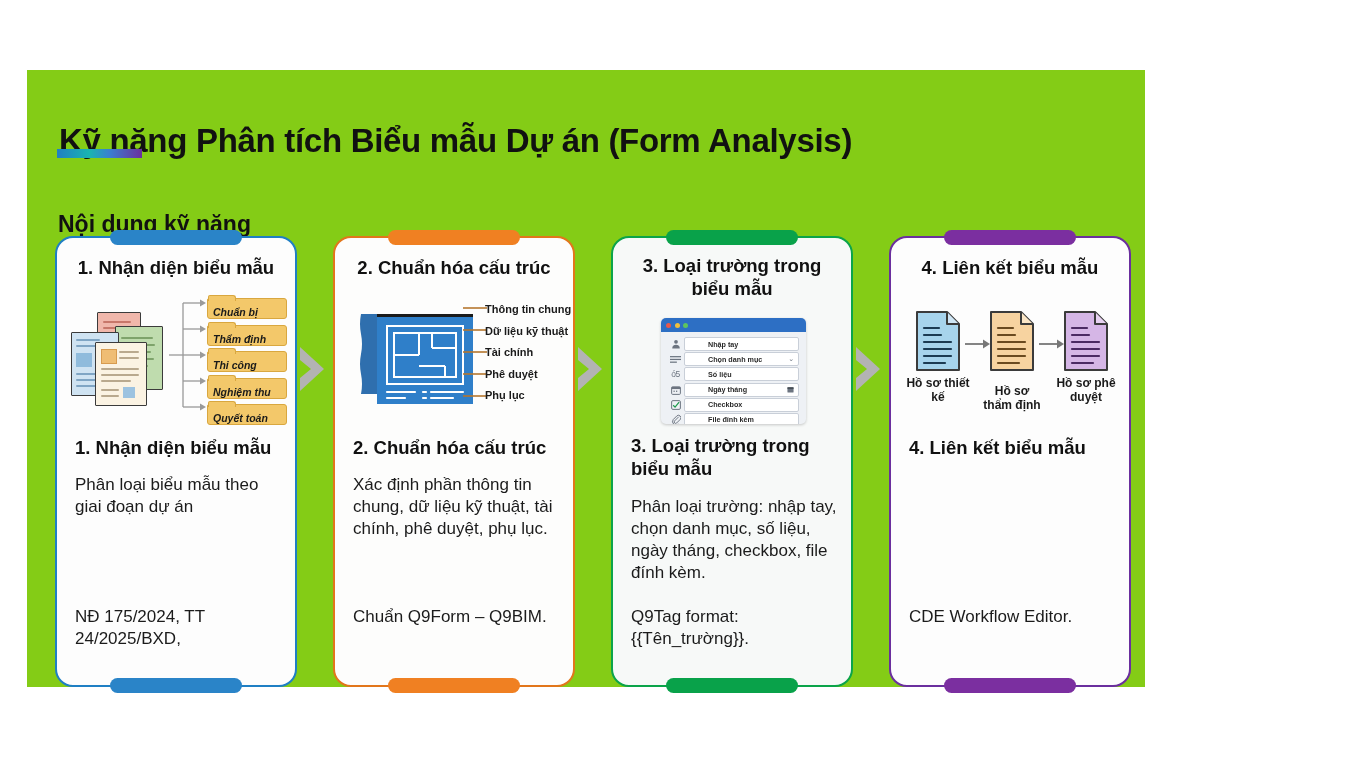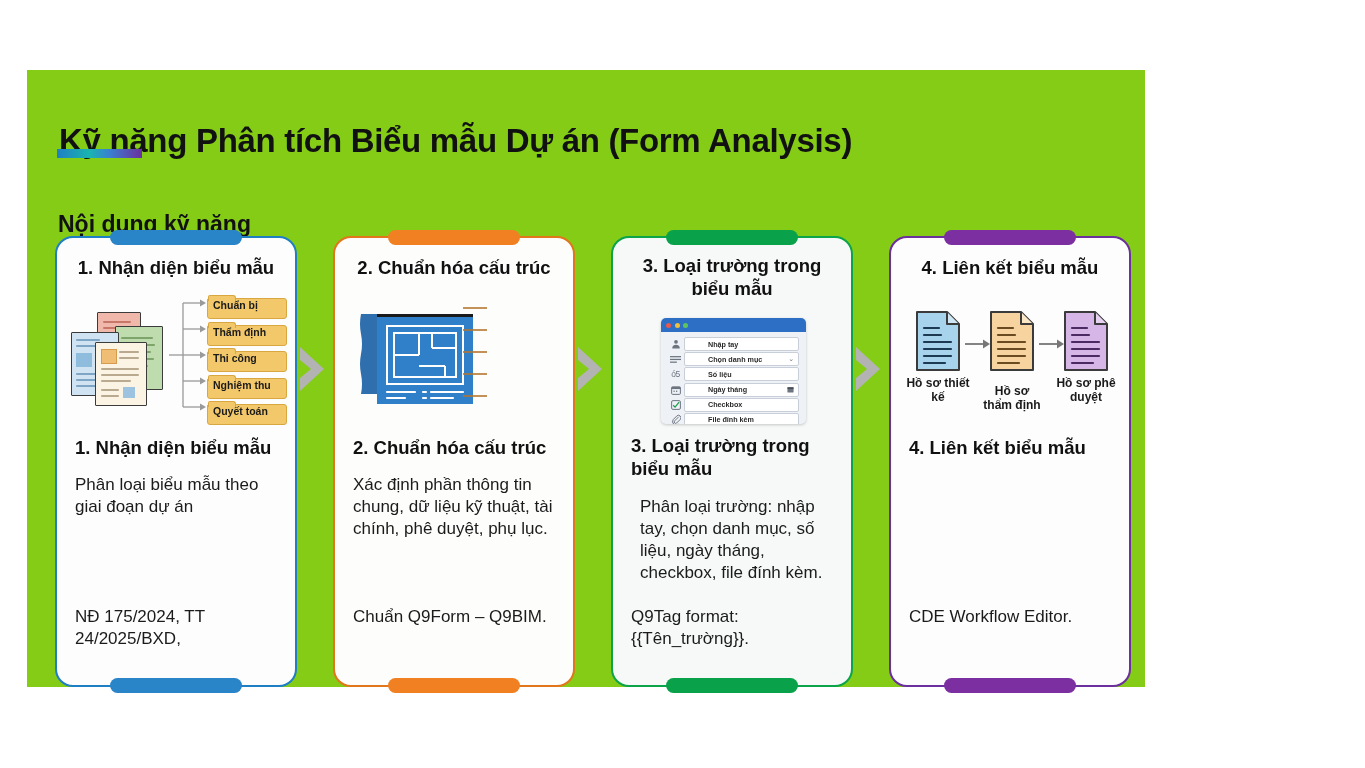--- a/index.html
+++ b/index.html
@@ -98,21 +98,21 @@
 
   
   .docstack{position:absolute;left:14px;top:16px;width:96px;height:92px;}
   .doc{position:absolute;border:1.6px solid #3b3b3b;border-radius:1px;}
   .doc .ln{position:absolute;height:2px;background:#7d8a99;border-radius:1px;}
 
   .fold-col{position:absolute;left:150px;top:2px;width:80px;}
   .fold{
     position:relative;height:19px;margin-bottom:5.5px;
     background:#f3c86a;border:1.2px solid #d9a73f;border-radius:2px 3px 3px 3px;
-    display:flex;align-items:flex-start;
+    display:flex;align-items:flex-end;font-style:italic;
   }
   .fold::before{
     content:"";position:absolute;left:0;top:-4px;width:26px;height:5px;
     background:#f3c86a;border:1.2px solid #d9a73f;border-bottom:none;border-radius:2px 3px 0 0;
   }
   .fold span{
     position:relative;z-index:2;padding-left:5px;
     font-size:10.5px;font-weight:bold;color:#1a1a1a;white-space:nowrap;
   }
   .tree{position:absolute;left:112px;top:0;width:40px;height:118px;}
@@ -295,20 +295,27 @@
       <svg class="bp-lead" viewBox="0 0 24 96">
         <g stroke="#b5762e" stroke-width="1.6" fill="none">
           <path d="M0,4 H24"></path>
           <path d="M0,26 H24"></path>
           <path d="M0,48 H24"></path>
           <path d="M0,70 H24"></path>
           <path d="M0,92 H24"></path>
         </g>
       </svg>
 
+      <div class="bp-labels">
+        <div>Thông tin chung</div>
+        <div>Dữ liệu kỹ thuật</div>
+        <div>Tài chính</div>
+        <div>Phê duyệt</div>
+        <div>Phụ lục</div>
+      </div>
     </div>
 
     <div class="card-sub" style="top:198px;">2. Chuẩn hóa cấu trúc</div>
     <div class="card-body" style="top:236px;">Xác định phần thông tin chung, dữ liệu kỹ thuật, tài chính, phê duyệt, phụ lục.</div>
     <div class="card-foot" style="top:368px;">Chuẩn Q9Form – Q9BIM.</div>
   </div>
 
   <div class="chev chev2">
     <svg viewBox="0 0 30 46" width="30" height="46">
         <polygon points="2,1 26,23 2,45 2,32 13,23 2,14" fill="#b3b3b3"></polygon>
@@ -406,21 +413,21 @@
             <span class="wfield">
                 <b>File đính kèm</b>
               </span>
           </div>
 
         </div>
       </div>
     </div>
 
     <div class="card-sub" style="top:196px;">3. Loại trường trong biểu mẫu</div>
-    <div class="card-body" style="top:258px;margin-left:9px;">Phân loại trường: nhập tay, chọn danh mục, số liệu, ngày tháng, checkbox, file đính kèm.</div>
+    <div class="card-body" style="top:258px;">Phân loại trường: nhập tay, chọn danh mục, số liệu, ngày tháng, checkbox, file đính kèm.</div>
     <div class="card-foot" style="top:368px;">Q9Tag format: {{Tên_trường}}.</div>
   </div>
 
   <div class="chev chev3">
     <svg viewBox="0 0 30 46" width="30" height="46">
         <polygon points="2,1 26,23 2,45 2,32 13,23 2,14" fill="#b3b3b3"></polygon>
       </svg>
   </div>
 
   <div class="card c4">

